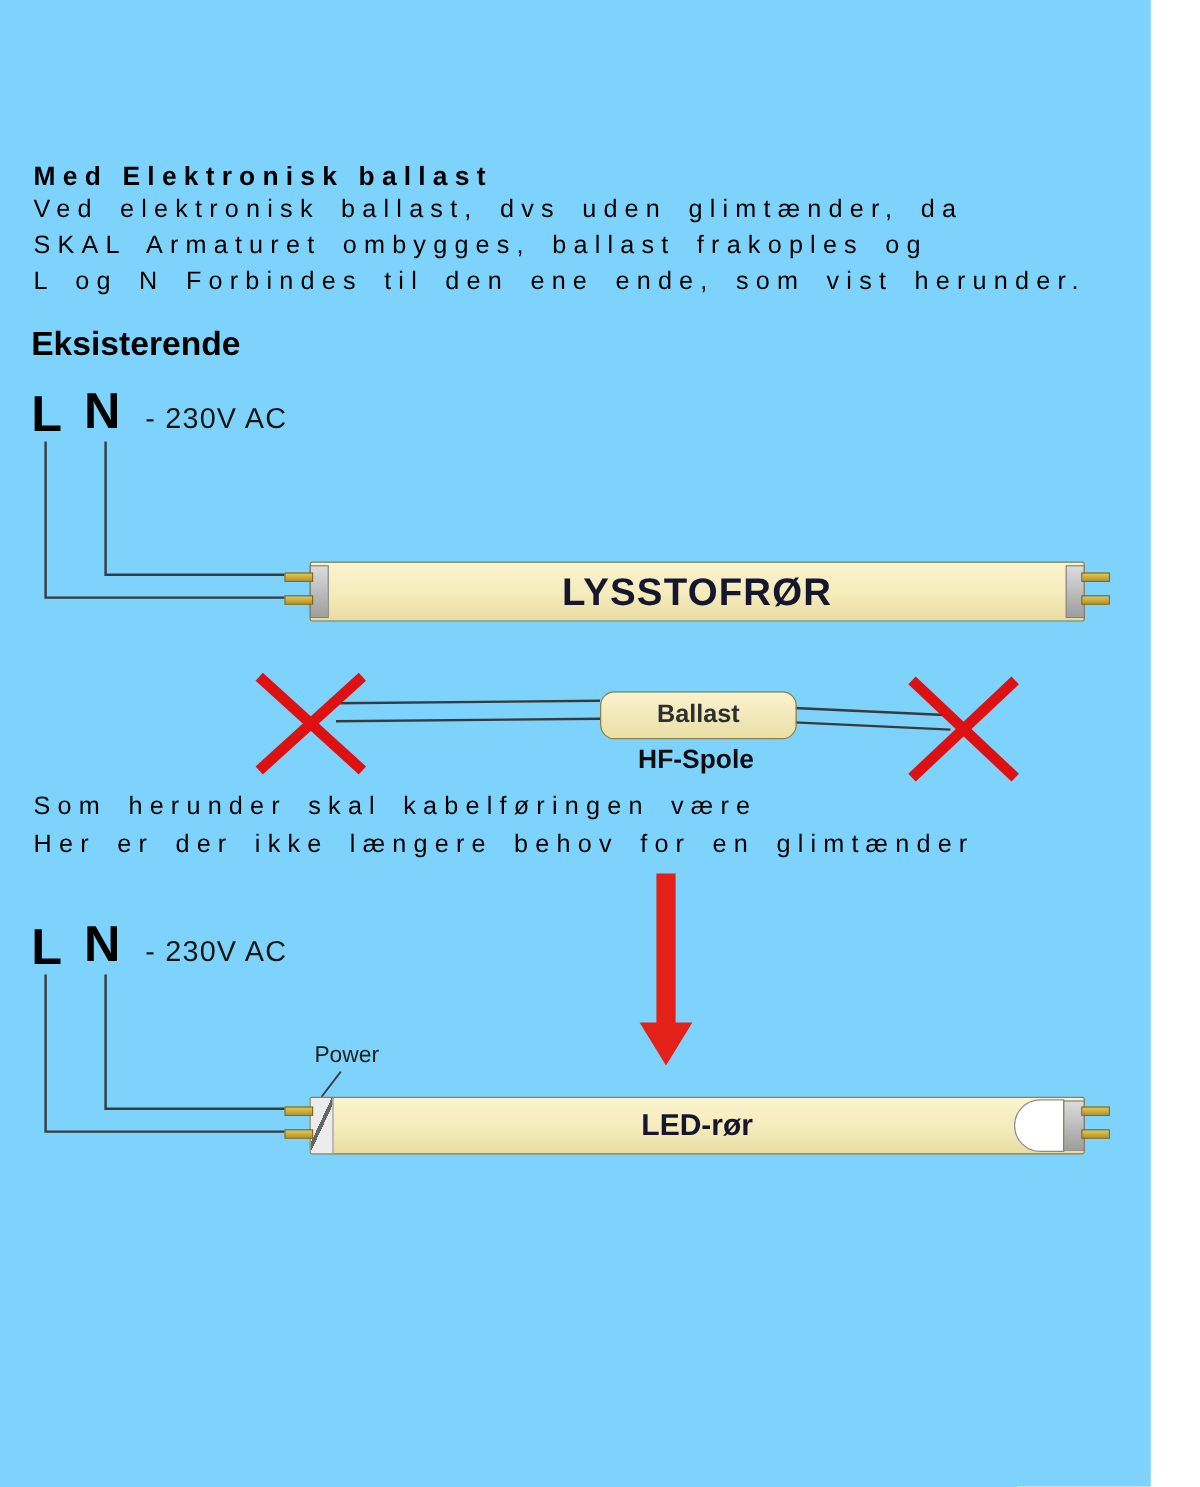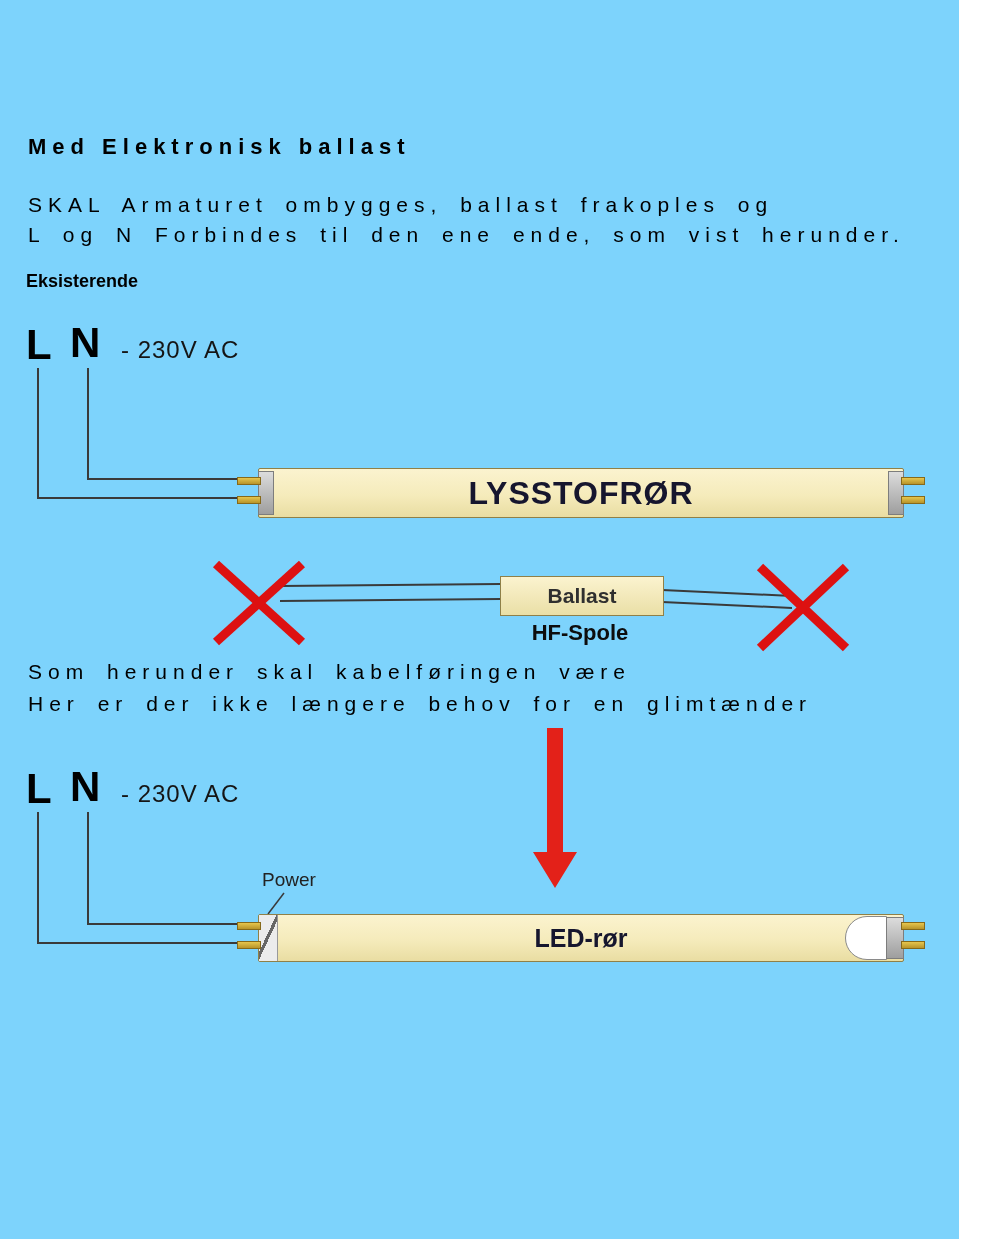--- a/index.html
+++ b/index.html
@@ -15,21 +15,21 @@
   .overlay { position: absolute; left: 0; top: 0; pointer-events: none; }
 
   .title {
     position: absolute; font-weight: bold; font-size: 22px;
     letter-spacing: 6px; white-space: nowrap; color: #000;
   }
   .body-line {
     position: absolute; font-size: 21px; letter-spacing: 6px;
     word-spacing: 6px; white-space: nowrap; color: #000;
   }
-  .section-label { position: absolute; font-weight: bold; font-size: 18px; color: #000; }
+  .section-label { position: absolute; font-weight: bold; font-size: 28px; color: #000; }
 
   .ln-label { position: absolute; font-weight: bold; font-size: 42px; color: #000; line-height: 1; }
   .volt-label { position: absolute; font-size: 24px; color: #151515; letter-spacing: 1px; white-space: nowrap; }
 
   .tube {
     position: absolute;
     background: linear-gradient(180deg, #fbf3cf 0%, #f5ebbb 55%, #e9dda2 100%);
     border: 1px solid #8f8048;
     border-radius: 2px;
   }
@@ -60,21 +60,21 @@
   }
   .led-endcap-white {
     position: absolute; right: 16px; top: 1px; bottom: 1px; width: 40px;
     background: #ffffff; border: 1px solid #8a8a8a;
     border-radius: 22px 0 0 22px;
   }
 
   .ballast-box {
     position: absolute;
     background: linear-gradient(180deg, #fbf3cf, #eadfa6);
-    border: 1px solid #8f8048; border-radius: 0;
+    border: 1px solid #8f8048; border-radius: 12px;
     display: flex; align-items: center; justify-content: center;
     font-size: 21px; font-weight: bold; color: #2f2f2f;
   }
   .hf-caption {
     position: absolute; font-weight: bold; font-size: 22px;
     text-align: center; color: #0d0d0d; white-space: nowrap;
   }
   .power-label { position: absolute; font-size: 19px; color: #222; }
 </style>
 </head>
@@ -105,20 +105,21 @@
     </g>
     <g stroke="#dd1111" stroke-width="9">
       <line x1="760" y1="567" x2="846" y2="648"></line>
       <line x1="846" y1="567" x2="760" y2="648"></line>
     </g>
 
     <path fill="#e32119" d="M547,728 L563,728 L563,852 L577,852 L555,888 L533,852 L547,852 Z"></path>
   </svg>
 
   <div class="title" style="left:28px; top:134px;">Med Elektronisk ballast</div>
+  <div class="body-line" style="left:28px; top:163px;">Ved elektronisk ballast, dvs uden glimtænder, da</div>
   <div class="body-line" style="left:28px; top:223px;">L og N Forbindes til den ene ende, som vist herunder.</div>
   <div class="body-line" style="left:28px; top:193px;">SKAL Armaturet ombygges, ballast frakoples og</div>
 
   <div class="section-label" style="left:26px; top:271px;">Eksisterende</div>
 
   <div class="ln-label" style="left:26px; top:324px;">L</div>
   <div class="ln-label" style="left:70px; top:322px;">N</div>
   <div class="volt-label" style="left:121px; top:336px;">- 230V AC</div>
 
   <div class="tube" style="left:258px; top:468px; width:644px; height:48px;">

